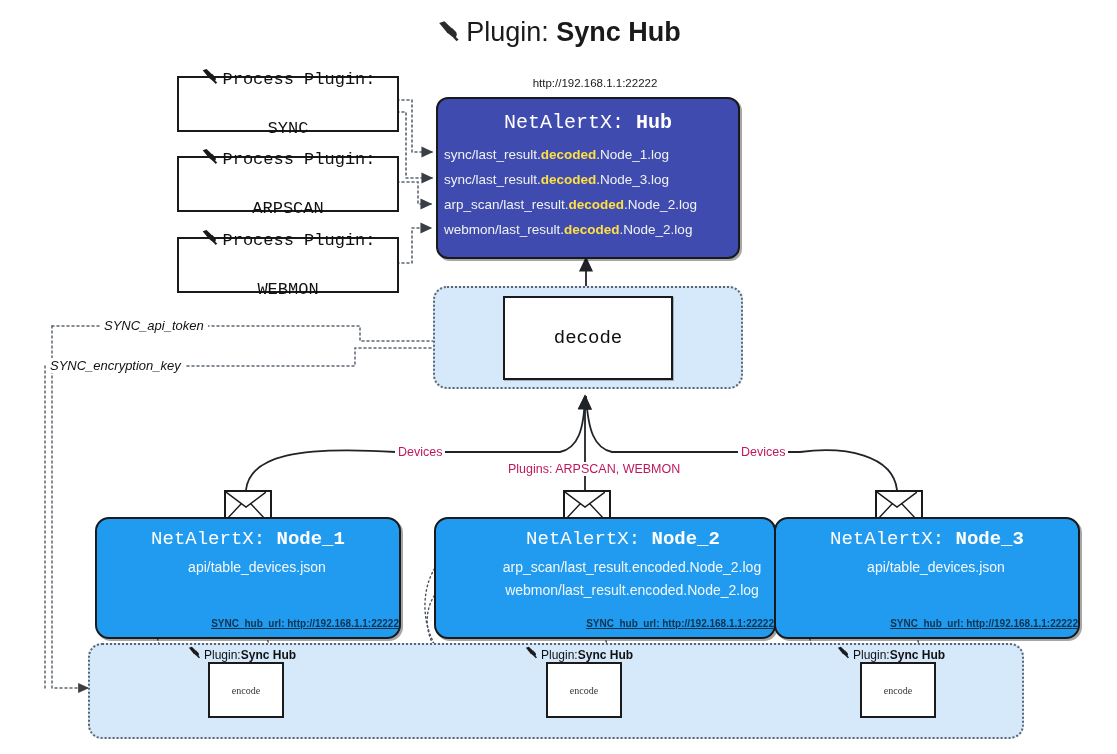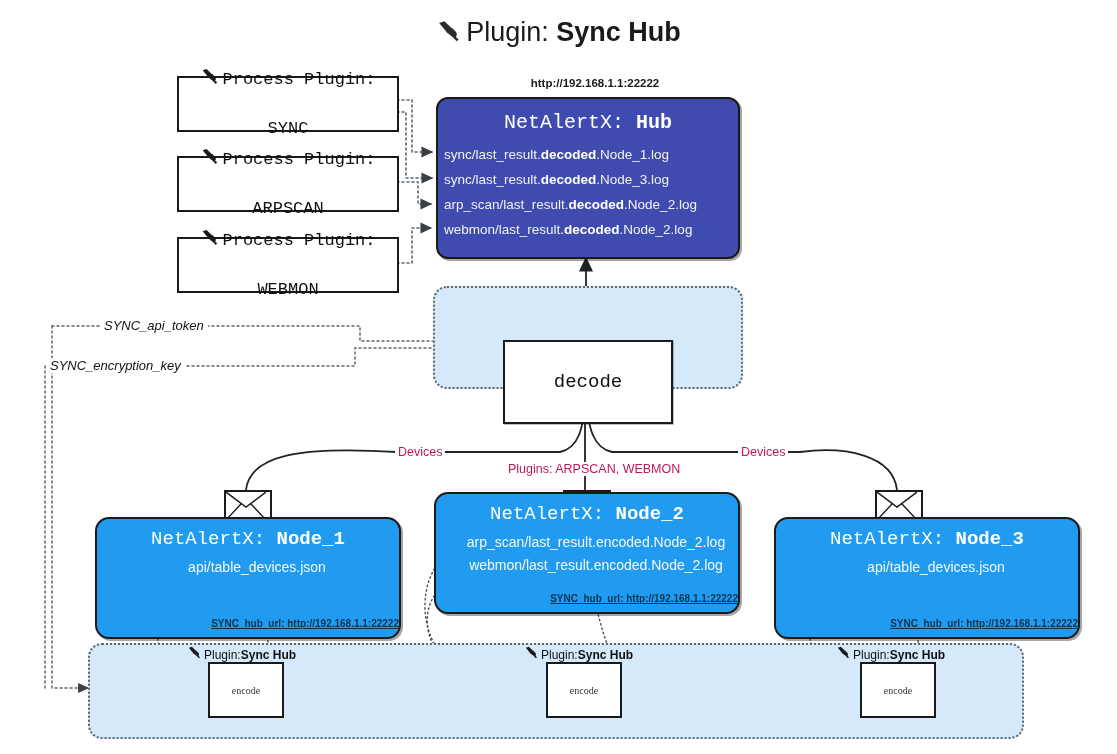--- a/index.html
+++ b/index.html
@@ -19,38 +19,38 @@
   .pbox{position:absolute;background:#fff;border:2px solid #1a1a1a;
         font-family:"Liberation Mono","DejaVu Sans Mono",monospace;
         font-size:17px;color:#111;display:flex;flex-direction:column;
         align-items:center;justify-content:center;line-height:1.35;gap:24px;}
   .pbox .l1{white-space:nowrap;display:flex;align-items:center;}
   .pbox .l1 .plug{margin-right:2px;vertical-align:-2px;}
   .pbox .l2{white-space:nowrap;}
 
   
   #hub-url{position:absolute;left:435px;top:77px;width:320px;text-align:center;
-           font-size:11.5px;font-weight:700;color:#1a1a1a;}
+           font-size:11.5px;font-weight:400;color:#1a1a1a;}
   #hub{position:absolute;left:436px;top:97px;width:300px;height:158px;
        background:#3f4bae;border:2px solid #1a1a1a;border-radius:12px;
        box-shadow:2px 2px 0 rgba(0,0,0,.35);}
   #hub .hub-title{margin-top:12px;text-align:center;color:#fff;font-size:20px;
        font-family:"Liberation Mono","DejaVu Sans Mono",monospace;white-space:nowrap;}
   #hub .hub-title b{font-weight:700;}
   #hub .loglines{margin-top:8px;padding:0 6px;}
   #hub .logline{color:#f2f2f2;font-size:13.5px;line-height:25px;white-space:nowrap;text-align:left;}
-  #hub .logline b{font-weight:700;color:#ffffff;}
+  #hub .logline b{font-weight:700;color:#fde047;}
 
   
   #decode-cluster{position:absolute;left:433px;top:286px;width:306px;height:99px;
        background:#d6e9fb;border:2px dotted #5b6570;border-radius:14px;}
   #decode{position:absolute;left:503px;top:296px;width:166px;height:80px;
        background:#fff;border:2px solid #1a1a1a;display:flex;align-items:center;
        justify-content:center;font-family:"Liberation Mono","DejaVu Sans Mono",monospace;
-       font-size:19px;color:#111;box-shadow:1px 1px 0 rgba(0,0,0,.25);margin-top:44px;}
+       font-size:19px;color:#111;box-shadow:1px 1px 0 rgba(0,0,0,.25);}
 
   
   .elabel{position:absolute;font-size:12.5px;color:#be185d;white-space:nowrap;
           background:#fff;padding:0 3px;}
 
   
   .node{position:absolute;width:302px;height:118px;background:#219bf0;
         border:2px solid #1a1a1a;border-radius:14px;box-shadow:2px 2px 0 rgba(0,0,0,.35);
         overflow:hidden;}
   .node .ntitle{margin-top:9px;text-align:center;color:#fff;font-size:19px;
@@ -276,21 +276,21 @@
   </div>
 
   <div class="node" style="left:95px;top:517px;">
     <div class="ntitle"><span>NetAlertX: </span><b>Node_1</b></div>
     <div class="nlines">
       <div class="nline">api/table_devices.json</div>
     </div>
     <div class="nurl">SYNC_hub_url: http://192.168.1.1:22222</div>
   </div>
 
-  <div class="node" style="left:434px;top:492px;">
+  <div class="node" style="left:434px;top:517px;padding-left:36px;">
     <div class="ntitle"><span>NetAlertX: </span><b>Node_2</b></div>
     <div class="nlines">
       <div class="nline">arp_scan/last_result.encoded.Node_2.log</div>
       <div class="nline">webmon/last_result.encoded.Node_2.log</div>
     </div>
     <div class="nurl">SYNC_hub_url: http://192.168.1.1:22222</div>
   </div>
 
   <div class="node" style="left:774px;top:517px;">
     <div class="ntitle"><span>NetAlertX: </span><b>Node_3</b></div>

